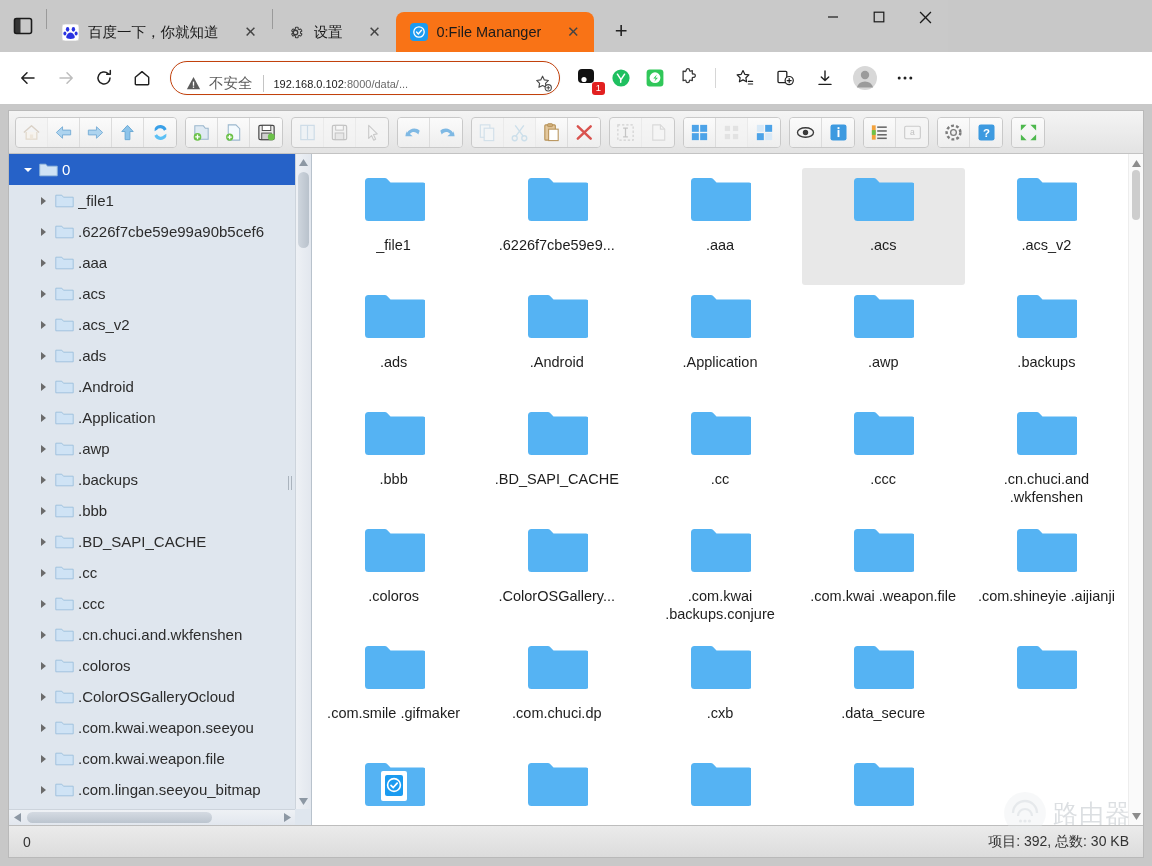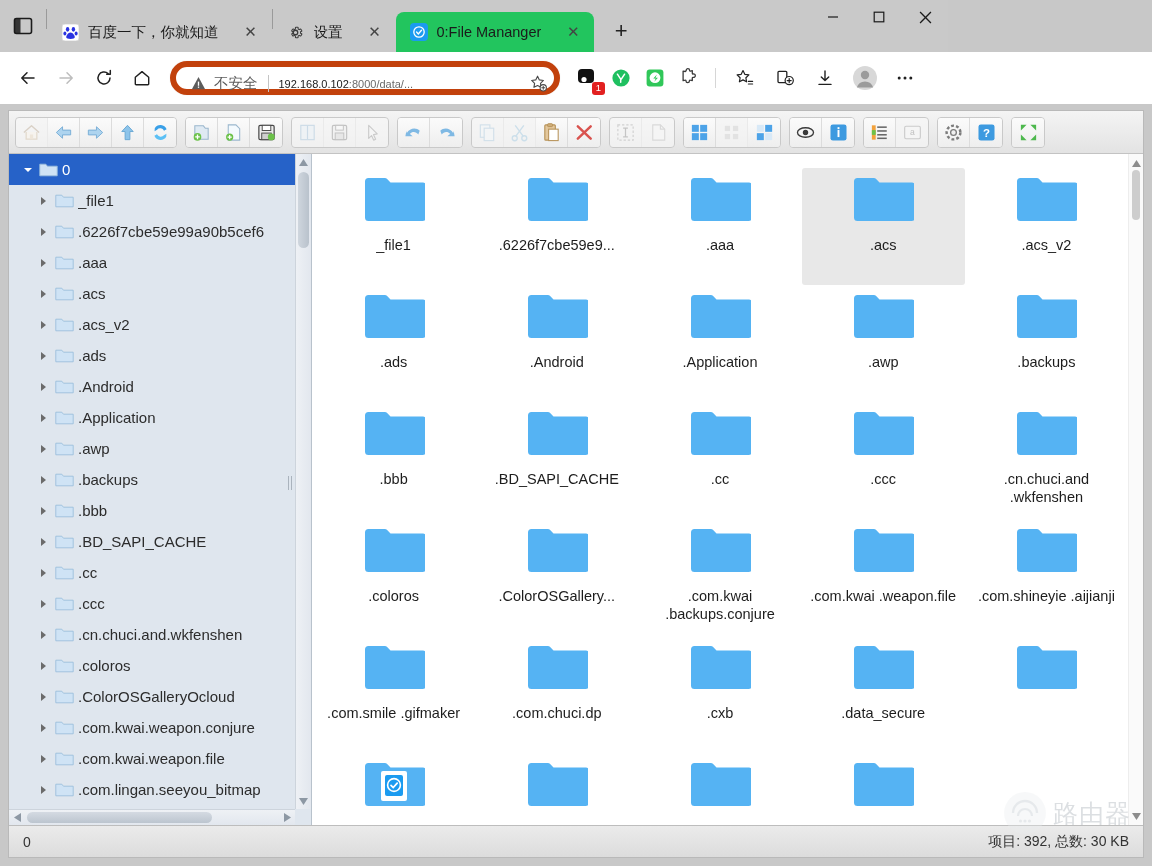--- a/index.html
+++ b/index.html
@@ -22,21 +22,21 @@
     flex:0 0 auto;
   }
   .sidebar-toggle svg { display:block; }
   .tab-sep { width:1px; height:20px; background:#9a9a9a; align-self:center; margin-bottom:14px; flex:0 0 auto;}
   .tab {
     height:40px; display:flex; align-items:center; gap:9px;
     padding:0 8px 0 14px; flex:0 0 auto; position:relative;
     font-size:14.5px; color:#1b1b1b;
   }
   .tab.active {
-    background:#22c55e; border-radius:8px 8px 0 0;
+    background:#f97316; border-radius:8px 8px 0 0;
   }
   .tab .favicon { width:18px; height:18px; flex:0 0 auto; display:flex; align-items:center; justify-content:center;}
   .tab .title {
     white-space:nowrap; overflow:hidden; text-overflow:ellipsis;
   }
   .tab1 .title { max-width:176px; }
   .tab2 .title { max-width:120px; }
   .tab3 .title { max-width:180px; }
   .tab-close {
     width:26px; height:26px; border-radius:4px; margin-left:10px;
@@ -59,21 +59,21 @@
     background:#ffffff; display:flex; align-items:center; padding:0 10px;
     gap:2px;
   }
   .navbtn {
     width:36px; height:36px; border-radius:5px; display:flex;
     align-items:center; justify-content:center; flex:0 0 auto; color:#202020;
   }
   .navbtn.disabled { color:#bdbdbd; }
   .omnibox {
     flex:0 0 auto; width:390px; height:34px; margin-left:8px; margin-right:10px;
-    background:#ffffff; border:6px solid #c2410c; border-radius:18px;
+    background:#ffffff; border:1px solid #c2410c; border-radius:18px;
     display:flex; align-items:center; padding:11px 6px 0 14px;
     box-shadow:0 0 0 1px rgba(0,0,0,0.02);
   }
   .omnibox .warn-icon { margin-right:7px; display:flex; align-items:center;}
   .omnibox .notsecure { font-size:14.5px; color:#5c5c5c; white-space:nowrap; }
   .omnibox .vsep { width:1px; height:17px; background:#c4c4c4; margin:0 10px; }
   .omnibox .url { font-size:11px; color:#202020; white-space:nowrap; overflow:hidden; flex:1; }
   .omnibox .url .dim { color:#6a6a6a; }
   .omnibox .star { margin-left:auto; padding-left:6px; display:flex; align-items:center;}
   .ext-icons { display:flex; align-items:center; gap:4px; }
@@ -815,21 +815,21 @@
               </div>
               <div class="tree-row child">
                 <span class="twisty">
                   <svg width="8" height="10" viewBox="0 0 8 10">
                     <path d="M1 1l5 4-5 4z" fill="#6b6b6b"></path>
                   </svg>
                 </span>
                 <span class="folder-sm"><svg width="19" height="15" viewBox="0 0 19 15">
                     <path d="M0.8 2.2h6l1.6 2h9.8v9.6H0.8z" fill="#cfe3f5" stroke="#9cc0dd" stroke-width="0.9"></path>
                   </svg></span>
-                <span class="tree-label">.com.kwai.weapon.conjure</span>
+                <span class="tree-label">.com.kwai.weapon.seeyou</span>
               </div>
               <div class="tree-row child">
                 <span class="twisty">
                   <svg width="8" height="10" viewBox="0 0 8 10">
                     <path d="M1 1l5 4-5 4z" fill="#6b6b6b"></path>
                   </svg>
                 </span>
                 <span class="folder-sm"><svg width="19" height="15" viewBox="0 0 19 15">
                     <path d="M0.8 2.2h6l1.6 2h9.8v9.6H0.8z" fill="#cfe3f5" stroke="#9cc0dd" stroke-width="0.9"></path>
                   </svg></span>

